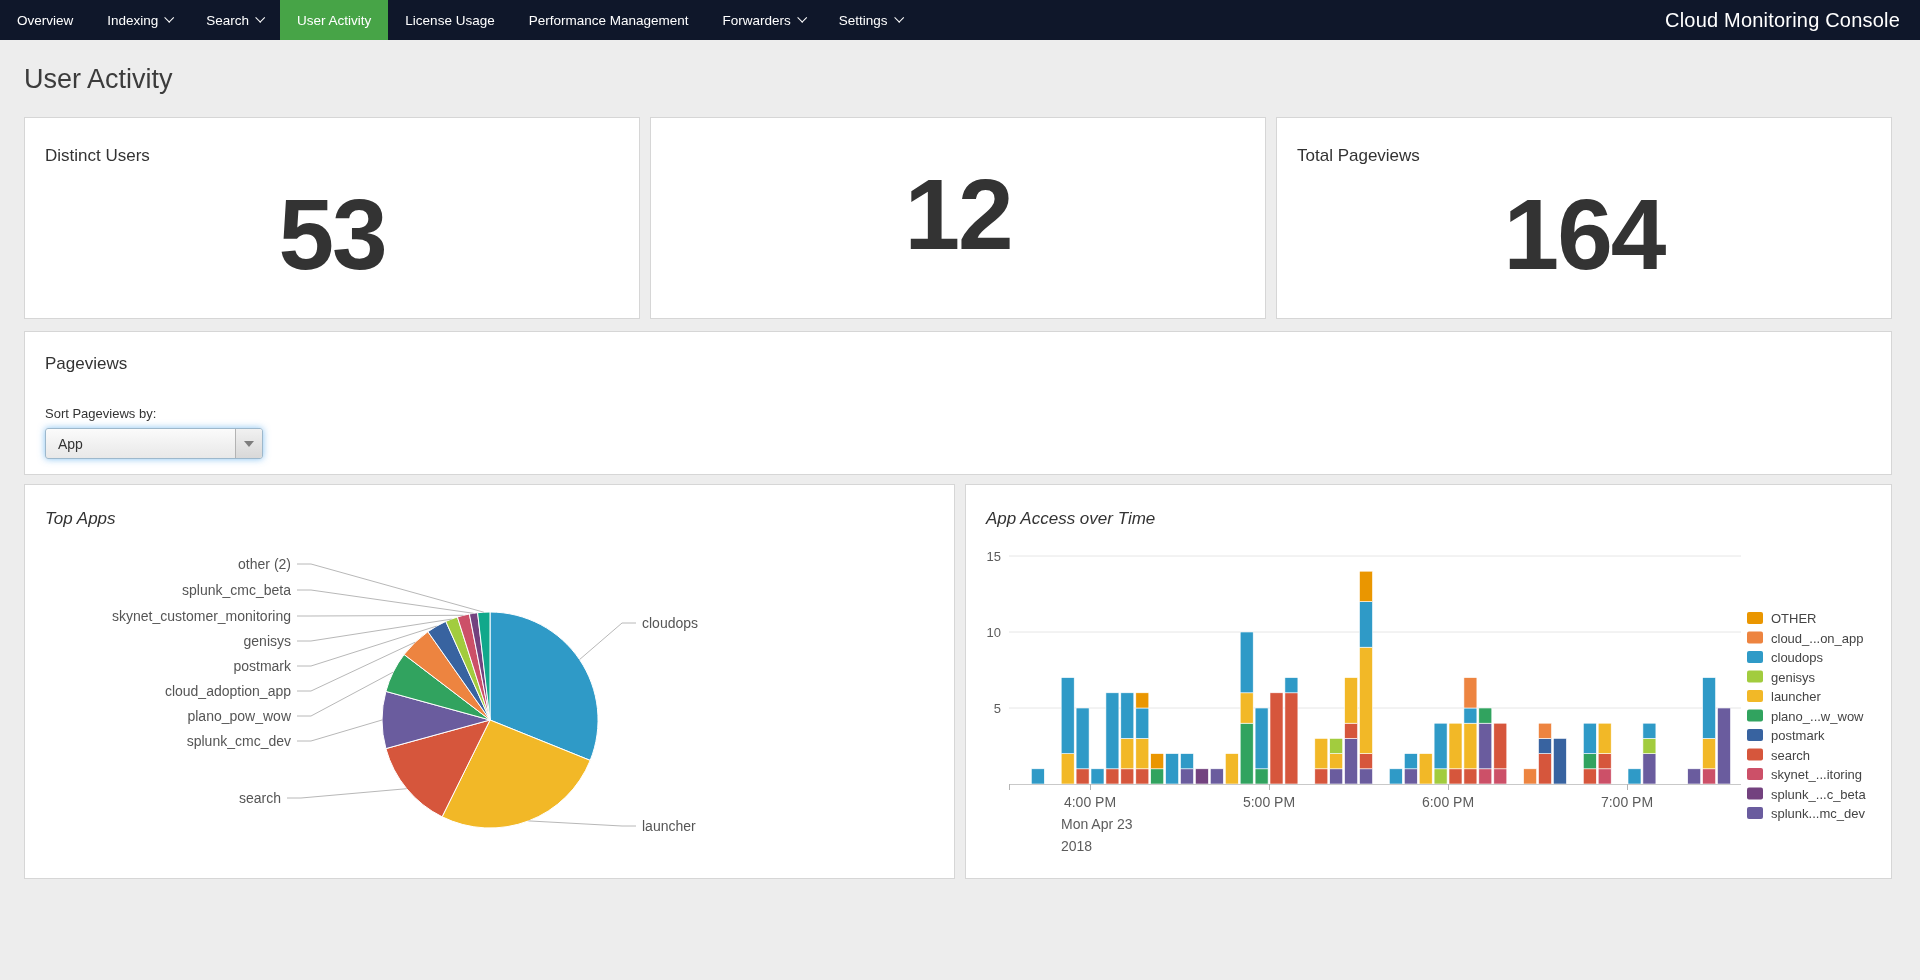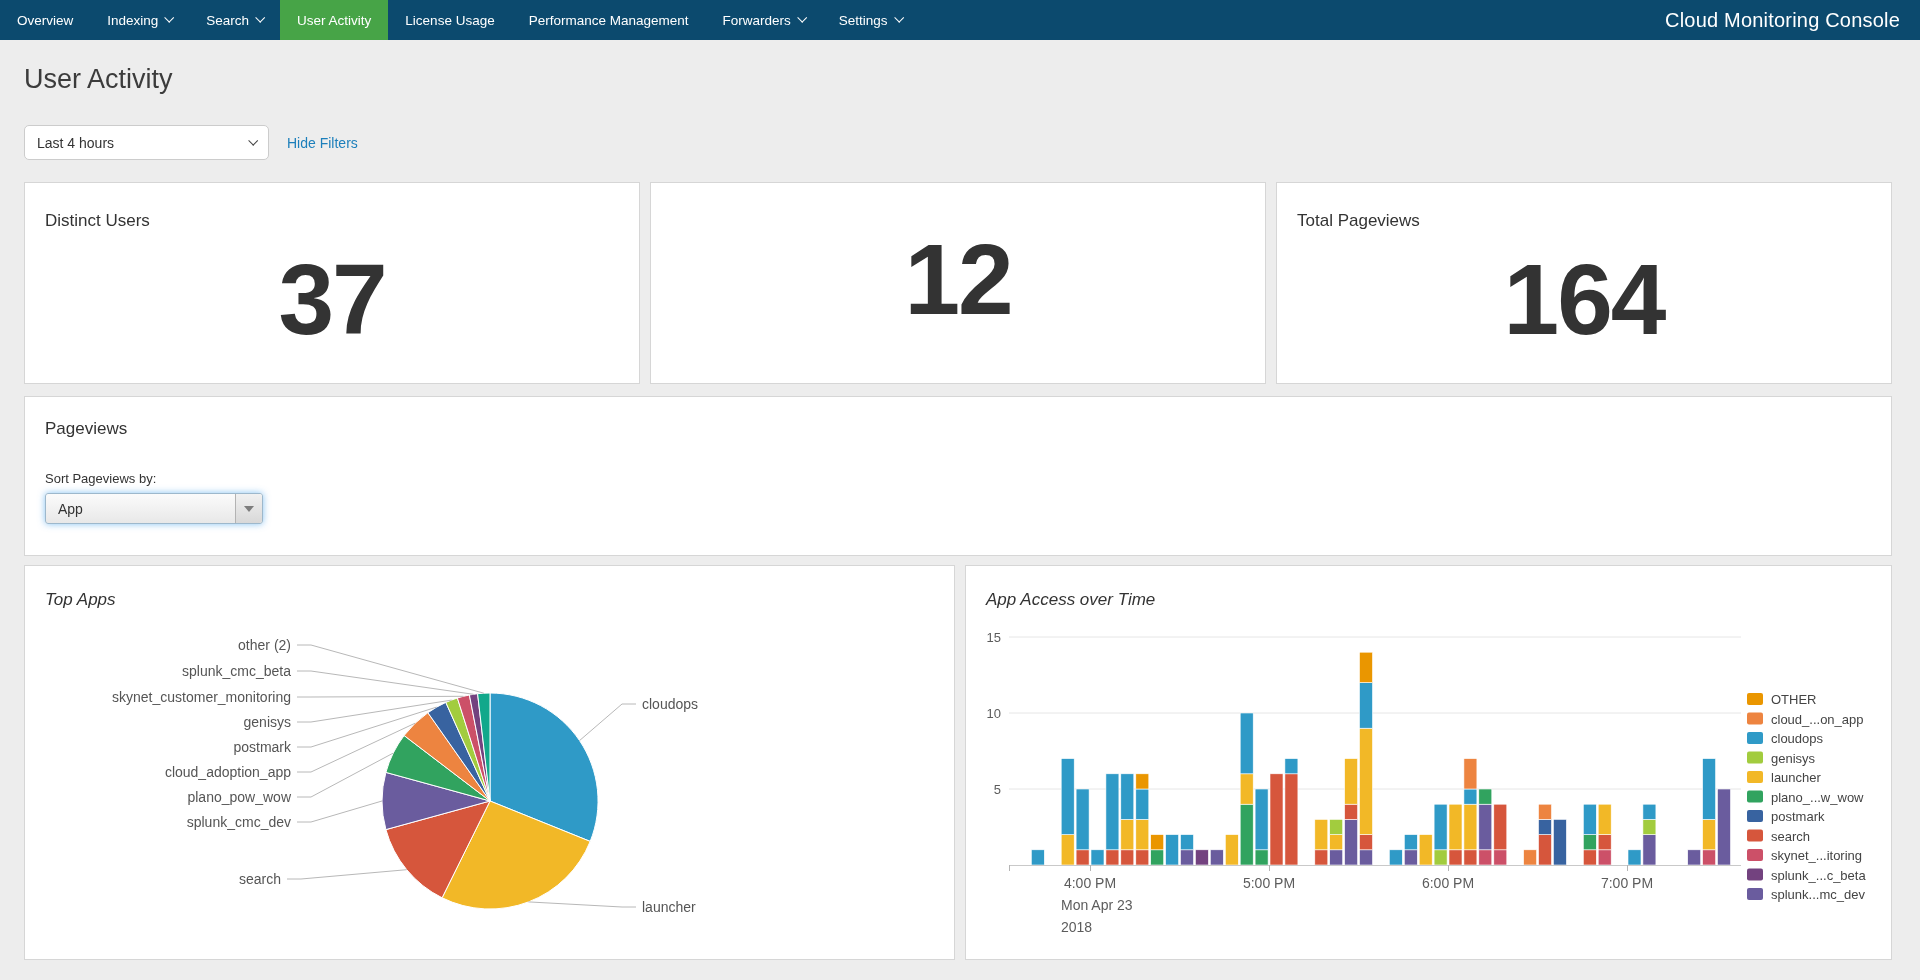--- a/index.html
+++ b/index.html
@@ -1,20 +1,20 @@
 <!DOCTYPE html>
 <html><head>
 <meta charset="utf-8">
 <style>
   * { box-sizing: border-box; margin: 0; padding: 0; }
   html,body { width:1920px; height:980px; overflow:hidden; }
   body { font-family:"Liberation Sans", sans-serif; background:#ededed; color:#333; }
 
   
-  .nav { height:40px; background:#0c4a6e; display:flex; align-items:stretch; }
+  .nav { height:40px; background:#0f172a; display:flex; align-items:stretch; }
   .nav-tab { display:flex; align-items:center; padding:0 17px; color:#fff; font-size:13.5px; cursor:pointer; }
   .nav-tab.active { background:#47a447; }
   .chev { width:7px; height:7px; border-right:1.6px solid currentColor; border-bottom:1.6px solid currentColor;
           transform:rotate(45deg) translateY(-1px); display:inline-block; margin-left:7px; margin-bottom:3px; }
   .nav-title { margin-left:auto; color:#fff; font-size:20px; font-weight:400; display:flex; align-items:center; padding-right:20px; letter-spacing:.2px; }
 
   main { padding:0 28px 0 24px; }
   h1.page-title { font-size:27px; font-weight:400; color:#3c3c3c; margin-top:24px; }
 
   .filter-row { margin-top:30px; display:flex; align-items:center; }
@@ -23,21 +23,21 @@
   .time-picker .chev { color:#444; margin-left:auto; }
   .hide-filters { margin-left:18px; color:#1c7fbb; font-size:14px; text-decoration:none; cursor:pointer; }
 
   .panel { background:#fff; border:1px solid #d6d6d6; }
   .panel h2 { font-size:17px; font-weight:400; color:#333; }
 
   .kpi-row { display:flex; gap:10px; margin-top:22px; }
   .kpi { flex:1; height:202px; padding:28px 20px; position:relative; }
   .kpi .big { text-align:center; font-size:100px; font-weight:700; color:#333; line-height:1; margin-top:18px; letter-spacing:-2px; }
 
-  .pageviews-panel { margin-top:12px; height:160px; padding:22px 20px; }
+  .pageviews-panel { margin-top:12px; height:144px; padding:22px 20px; }
   .pv-sort-label { display:block; font-size:13px; color:#333; margin-top:32px; }
   .sel { margin-top:7px; width:218px; height:31px; border:1px solid #9db8cc; border-radius:3px; display:flex; align-items:stretch;
          background:linear-gradient(#fbfbfb,#e8e8e8); box-shadow:0 0 7px rgba(82,168,236,.7); cursor:pointer; }
   .sel .val { flex:1; display:flex; align-items:center; padding-left:12px; font-size:14px; color:#333;text-align:right; }
   .sel .arrow-box { width:27px; border-left:1px solid #b3b3b3; background:linear-gradient(#f1f1f1,#d8d8d8);
                     display:flex; align-items:center; justify-content:center; border-radius:0 3px 3px 0; }
   .sel .arrow-box i { width:0; height:0; border-left:5px solid transparent; border-right:5px solid transparent; border-top:6px solid #7d7d7d; }
 
   .charts-row { display:flex; gap:10px; margin-top:9px; }
   .chart-panel { position:relative; height:395px; }
@@ -80,32 +80,25 @@
         <span>Settings</span>
         <span class="chev"></span>
       </div>
     </div>
   <div class="nav-title">Cloud Monitoring Console</div>
 </div>
 
 <main>
   <h1 class="page-title">User Activity</h1>
 
-  <div class="filter-row">
-    <div class="time-picker">
-      <span>Last 4 hours</span>
-      <span class="chev"></span>
-    </div>
-    <a class="hide-filters">Hide Filters</a>
-  </div>
 
   <div class="kpi-row" id="kpi-row">
       <section class="panel kpi">
         <h2>Distinct Users</h2>
-        <div class="big">37</div>
+        <div class="big">53</div>
       </section>
       <section class="panel kpi">
         <div class="big">12</div>
       </section>
       <section class="panel kpi">
         <h2>Total Pageviews</h2>
         <div class="big">164</div>
       </section>
     </div>
 

